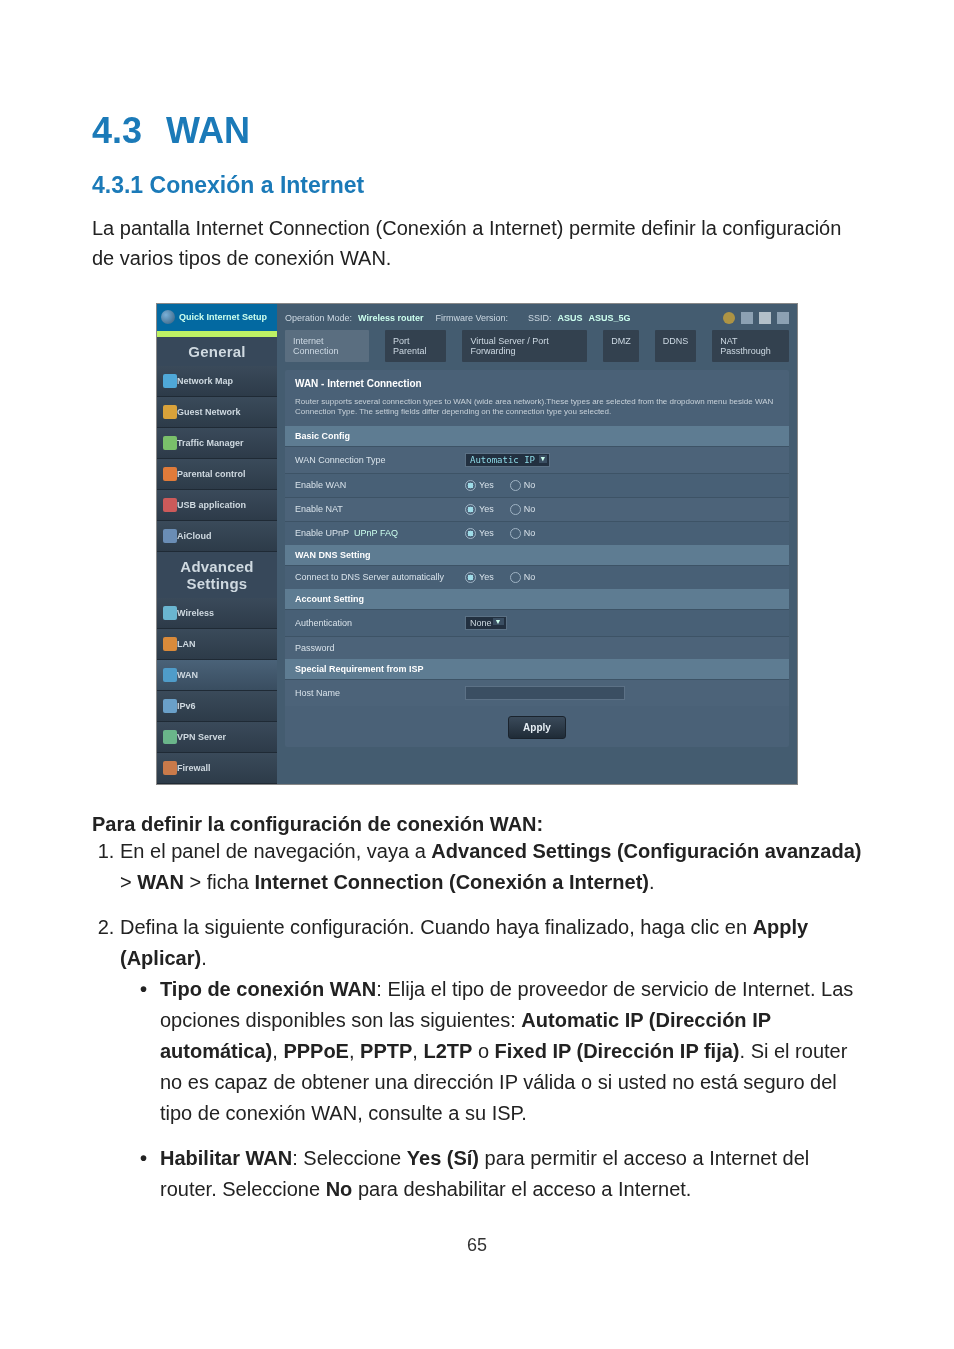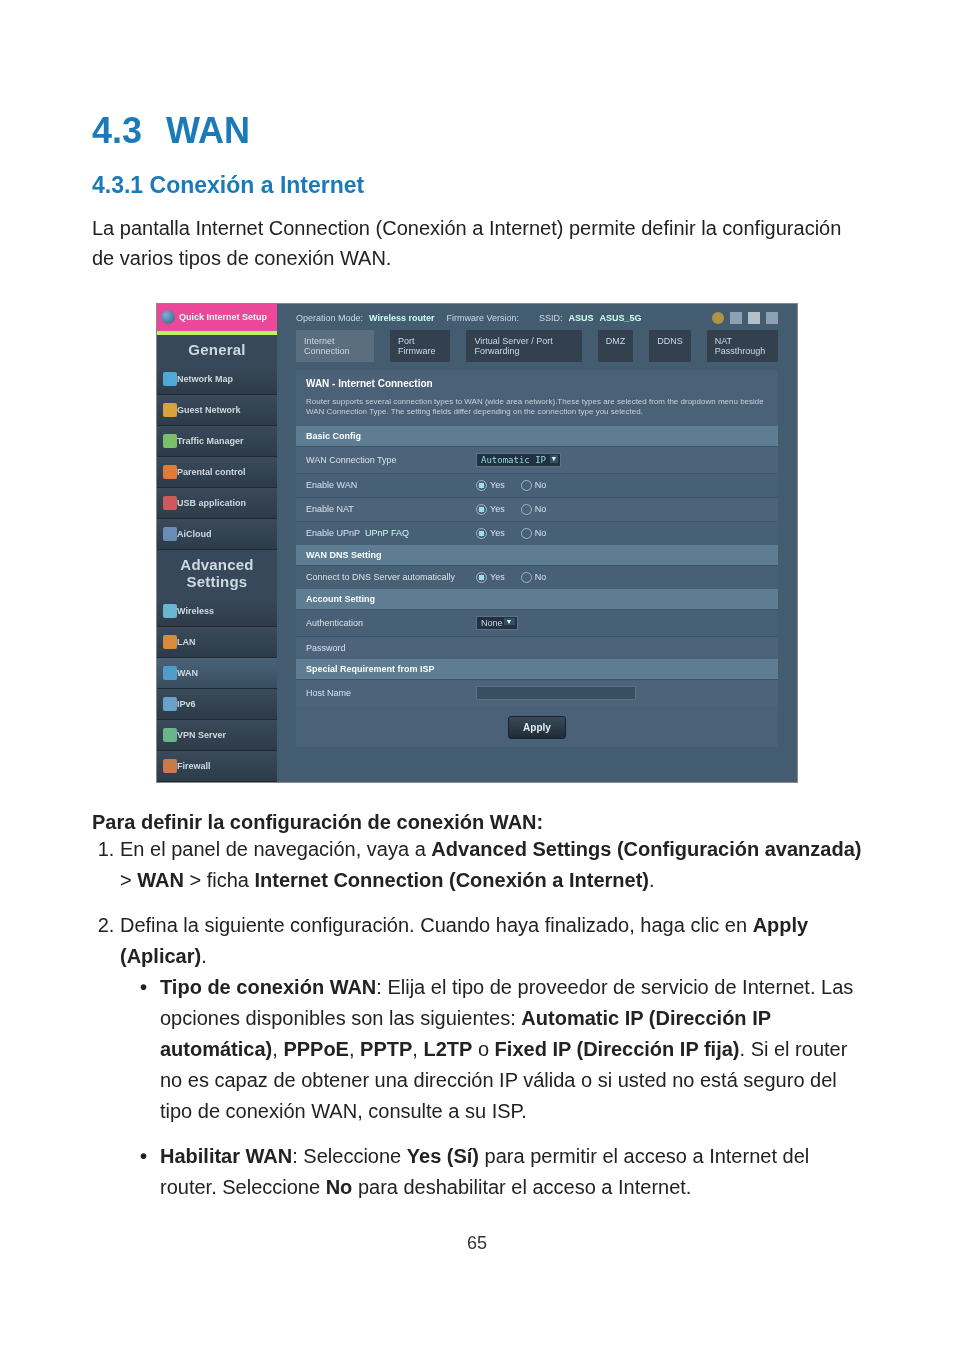--- a/index.html
+++ b/index.html
@@ -3,27 +3,27 @@
 <meta charset="utf-8">
 <style>
 *{box-sizing:border-box;margin:0;padding:0}
 body{background:#fff;font-family:"Segoe UI",Arial,sans-serif;width:954px;margin:0 auto;padding:110px 92px 40px 92px;color:#222}
 .h1{color:#1b7ab8;font-size:36px;font-weight:700;margin-bottom:20px}
 .h1 .num{margin-right:24px}
 .h2{color:#1b7ab8;font-size:23px;font-weight:700;margin-bottom:14px}
 .intro{font-size:20px;line-height:1.5;margin-bottom:30px}
 .shot{width:642px;margin:0 auto 28px auto;border:1px solid #888;font-family:Arial,sans-serif;font-size:9px;color:#cfd9e0;display:flex;background:#2a3744}
 .sidebar{width:120px;background:#2f3d4b}
-.qis{background:#ec4899;color:#cfe;padding:8px 6px 8px 22px;font-size:9px;font-weight:700;line-height:1.2;border-bottom:4px solid #bef264;position:relative}
+.qis{background:#0369a1;color:#cfe;padding:8px 6px 8px 22px;font-size:9px;font-weight:700;line-height:1.2;border-bottom:6px solid #bef264;position:relative}
 .qis-ico{position:absolute;left:4px;top:6px;width:14px;height:14px;border-radius:50%;background:radial-gradient(circle at 35% 35%,#7ab0d8,#355c7a)}
 .side-section{background:#37485a;color:#cfd9e0;text-align:center;font-size:15px;font-weight:700;padding:6px 0;letter-spacing:.2px}
 .side-item{display:flex;align-items:center;gap:0;padding:8px 6px;background:linear-gradient(#3a4a5a,#2d3b49);border-bottom:1px solid #1f2a35;font-size:9px;font-weight:700}
 .side-item.active{background:linear-gradient(#4a6278,#394d60)}
 .ico{width:14px;height:14px;flex:0 0 14px;display:inline-block;border-radius:2px}
-.main{flex:1;background:#445c70;padding:6px 19px}
+.main{flex:1;background:#445c70;padding:6px 8px}
 .topbar{display:flex;align-items:center;gap:6px;font-size:9px;color:#cdd9e3;padding:2px 0 6px 0}
 .mini-icons{margin-left:auto;display:flex;gap:6px}
 .mini-icons span{width:12px;height:12px;display:inline-block;opacity:.8}
 .tabs{display:flex;gap:16px;margin-bottom:8px}
 .tab{background:#33414f;color:#cdd9e3;padding:6px 8px;font-size:9px;border-radius:1px}
 .tab.active{background:#5a6e80}
 .panel{background:#4a6177;border-radius:2px}
 .panel-title{color:#fff;font-weight:700;font-size:10px;padding:8px 10px}
 .panel-desc{font-size:8px;color:#c8d2da;padding:0 10px 8px 10px;line-height:1.3}
 .section-bar{background:#5e7c92;color:#fff;font-size:9px;font-weight:700;padding:5px 10px}
@@ -127,21 +127,21 @@
       <div class="mini-icons">
         <span style="background:#c9a23a;border-radius:50%"></span>
         <span style="background:#9fb3c4"></span>
         <span style="background:#cfd9e0"></span>
         <span style="background:#9fb3c4"></span>
       </div>
     </div>
 
     <div class="tabs">
       <div class="tab active">Internet Connection</div>
-      <div class="tab">Port Firmware</div>
+      <div class="tab">Port Parental</div>
       <div class="tab">Virtual Server / Port Forwarding</div>
       <div class="tab">DMZ</div>
       <div class="tab">DDNS</div>
       <div class="tab">NAT Passthrough</div>
     </div>
 
     <div class="panel">
       <div class="panel-title">WAN - Internet Connection</div>
       <div class="panel-desc">Router supports several connection types to WAN (wide area network).These types are selected from the dropdown menu beside WAN Connection Type. The setting fields differ depending on the connection type you selected.</div>
 

